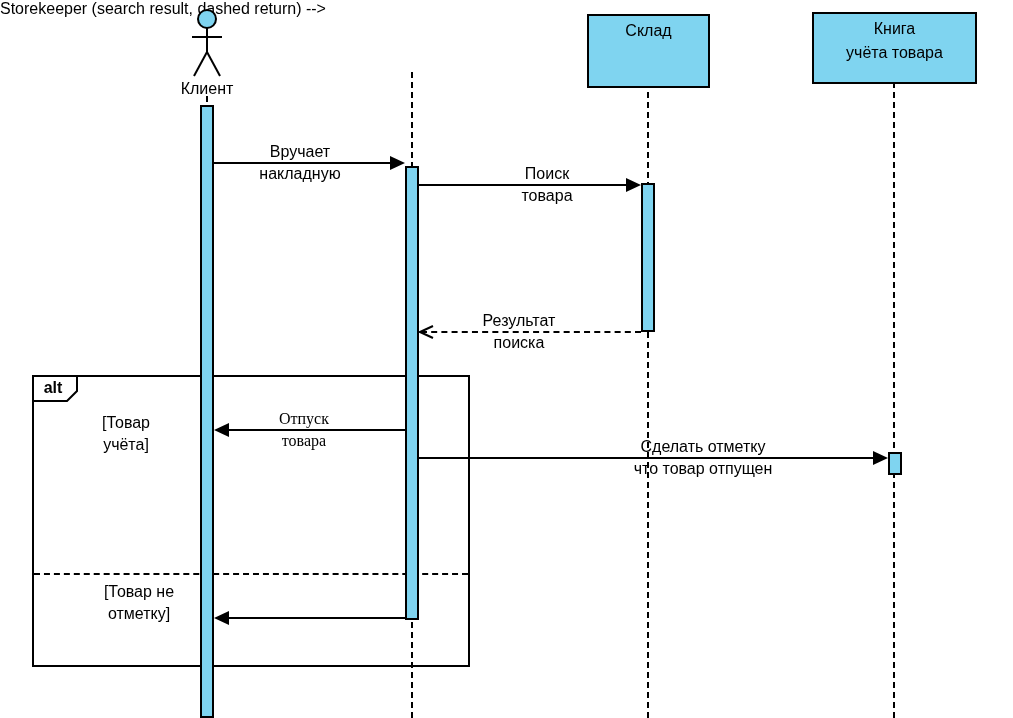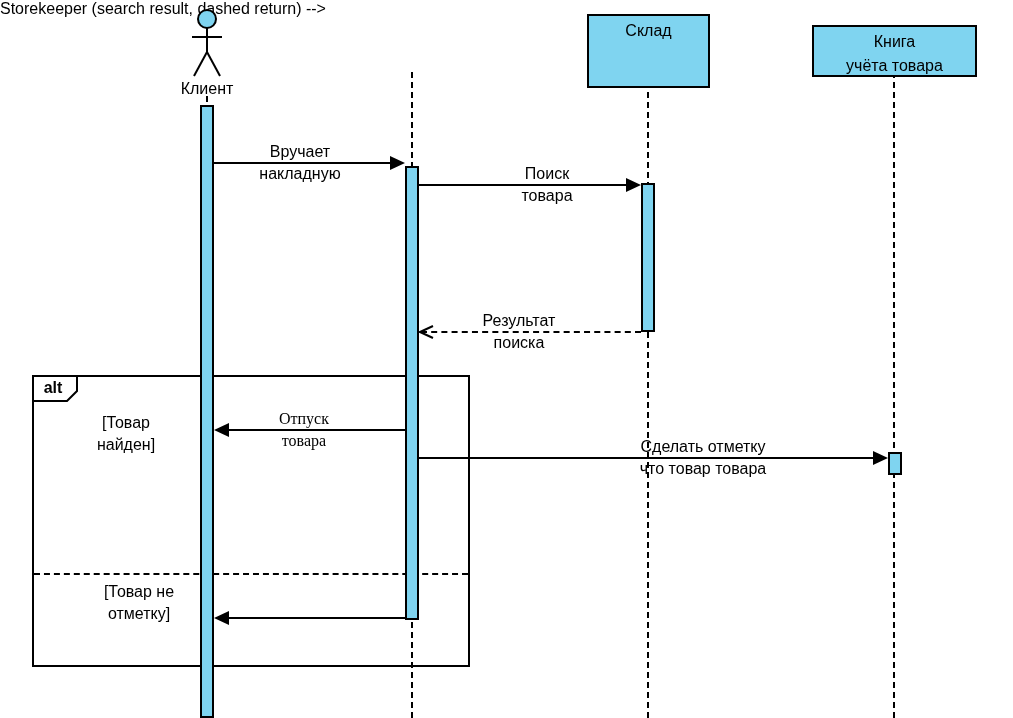--- a/index.html
+++ b/index.html
@@ -58,34 +58,34 @@
   
   <div class="abs lifeline" style="left:206px; top:96px; height:622px;"></div>
   <div class="abs lifeline" style="left:411px; top:72px; height:646px;"></div>
   <div class="abs lifeline" style="left:647px; top:72px; height:646px;"></div>
   <div class="abs lifeline" style="left:893px; top:72px; height:646px;"></div>
 
   
   <div class="abs head-box" style="left:587px; top:14px; width:123px; height:74px;">
     <span>Склад</span>
   </div>
-  <div class="abs head-box" style="left:812px; top:12px; width:165px; height:52px;margin-top:13px;">
+  <div class="abs head-box" style="left:812px; top:12px; width:165px; height:72px;">
     <span>Книга
 учёта товара</span>
   </div>
 
   
   <div class="abs alt-frame" style="left:32px; top:375px; width:438px; height:292px;"></div>
   <svg class="abs" style="left:32px; top:375px;" width="47" height="28" viewBox="0 0 47 28">
     <path d="M1,1 H45 V16 L35,26 H1 Z" fill="#ffffff" stroke="#000" stroke-width="2"></path>
   </svg>
   <div class="abs label bold" style="left:36px; top:377px; width:34px;text-align:center;">alt</div>
   <div class="abs divider" style="left:34px; top:573px; width:434px;"></div>
   <div class="abs label centered" style="left:126px; top:434px;">[Товар
-найден]</div>
+учёта]</div>
   <div class="abs label centered" style="left:139px; top:603px;">[Товар не
 отметку]</div>
 
   
   <div class="abs activation" style="left:200px; top:105px; width:14px; height:613px;"></div>
   <div class="abs activation" style="left:405px; top:166px; width:14px; height:454px;"></div>
   <div class="abs activation" style="left:641px; top:183px; width:14px; height:149px;"></div>
   <div class="abs activation" style="left:888px; top:452px; width:14px; height:23px;"></div>
 
   
@@ -111,19 +111,19 @@
   
   <div class="abs msg-line" style="left:229px; top:429px; width:176px;"></div>
   <div class="abs arrow-left" style="left:214px; top:423px;"></div>
   <div class="abs label centered" style="left:304px; top:430px;font-family:Liberation Serif, serif;">Отпуск
 товара</div>
 
   
   <div class="abs msg-line" style="left:419px; top:457px; width:454px;"></div>
   <div class="abs arrow-right" style="left:873px; top:451px;"></div>
   <div class="abs label centered" style="left:703px; top:458px;">Сделать отметку
-что товар товара</div>
+что товар отпущен</div>
 
   
   <div class="abs msg-line" style="left:229px; top:617px; width:176px;"></div>
   <div class="abs arrow-left" style="left:214px; top:611px;"></div>
 
 </div>
 
 </body></html>

